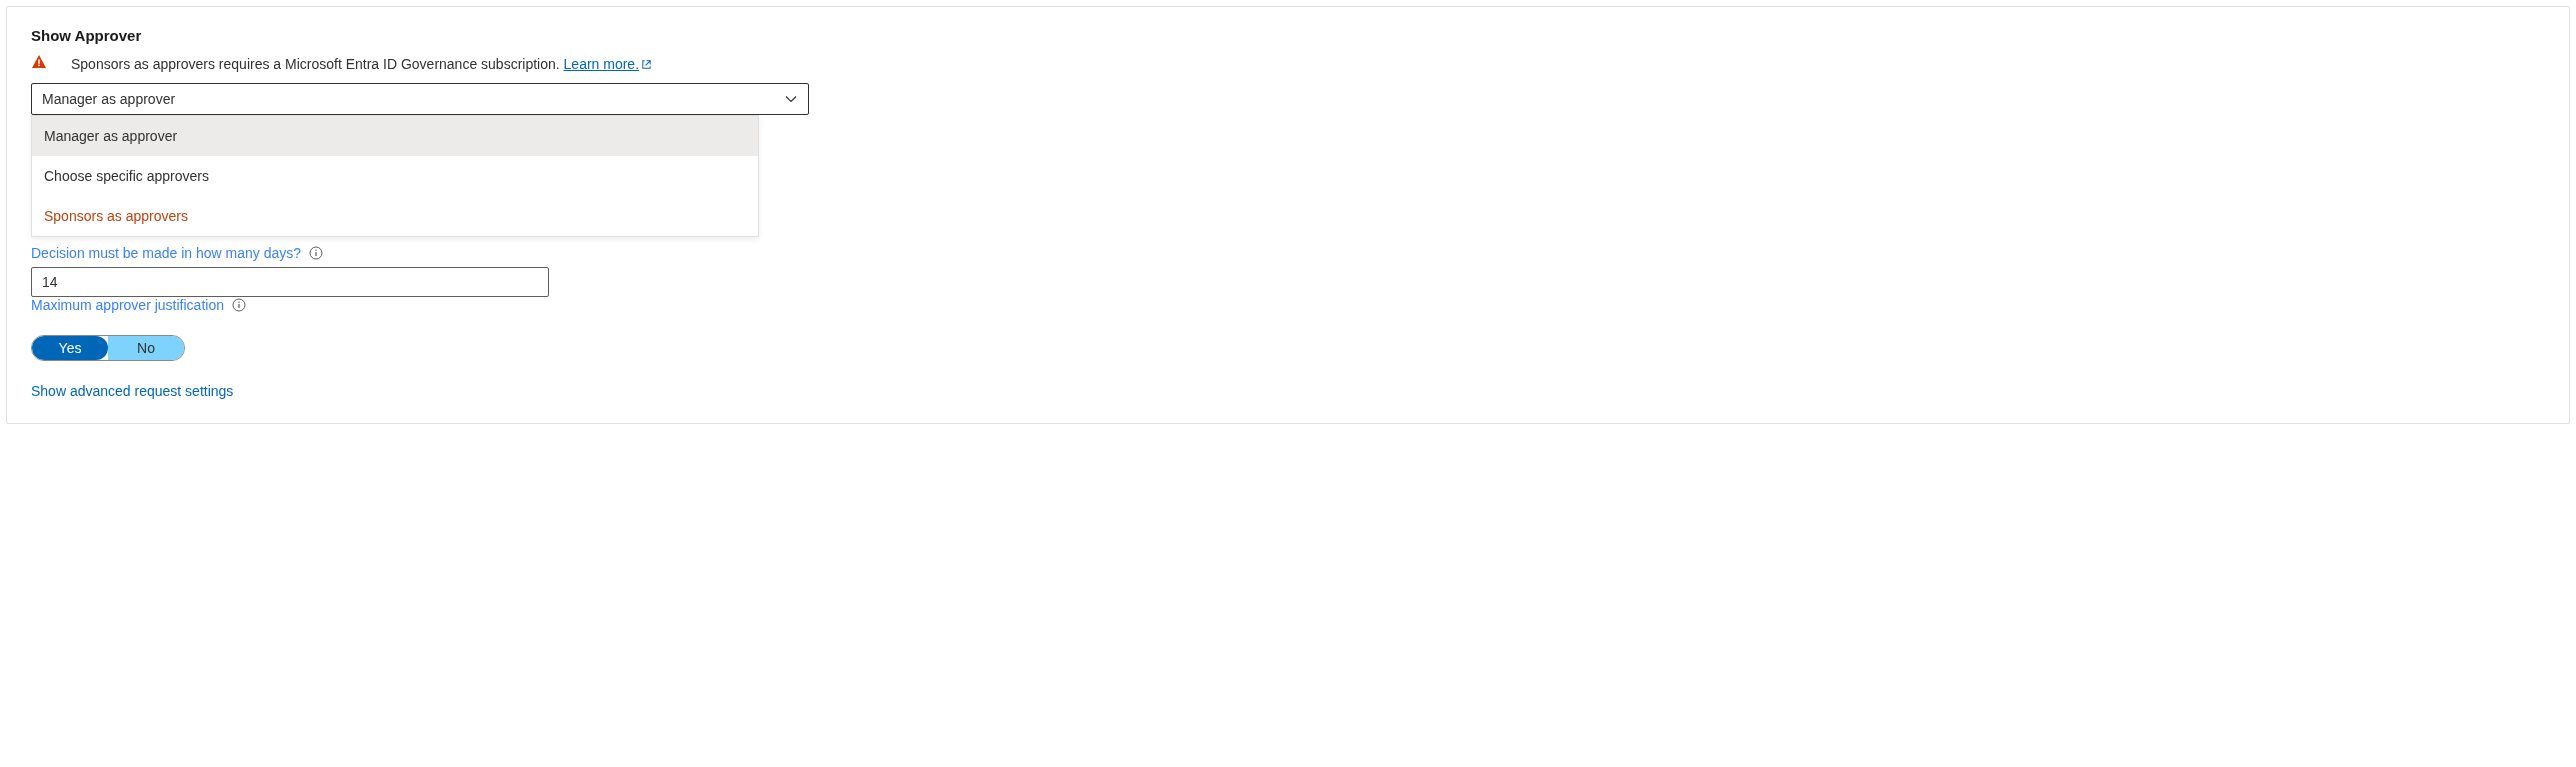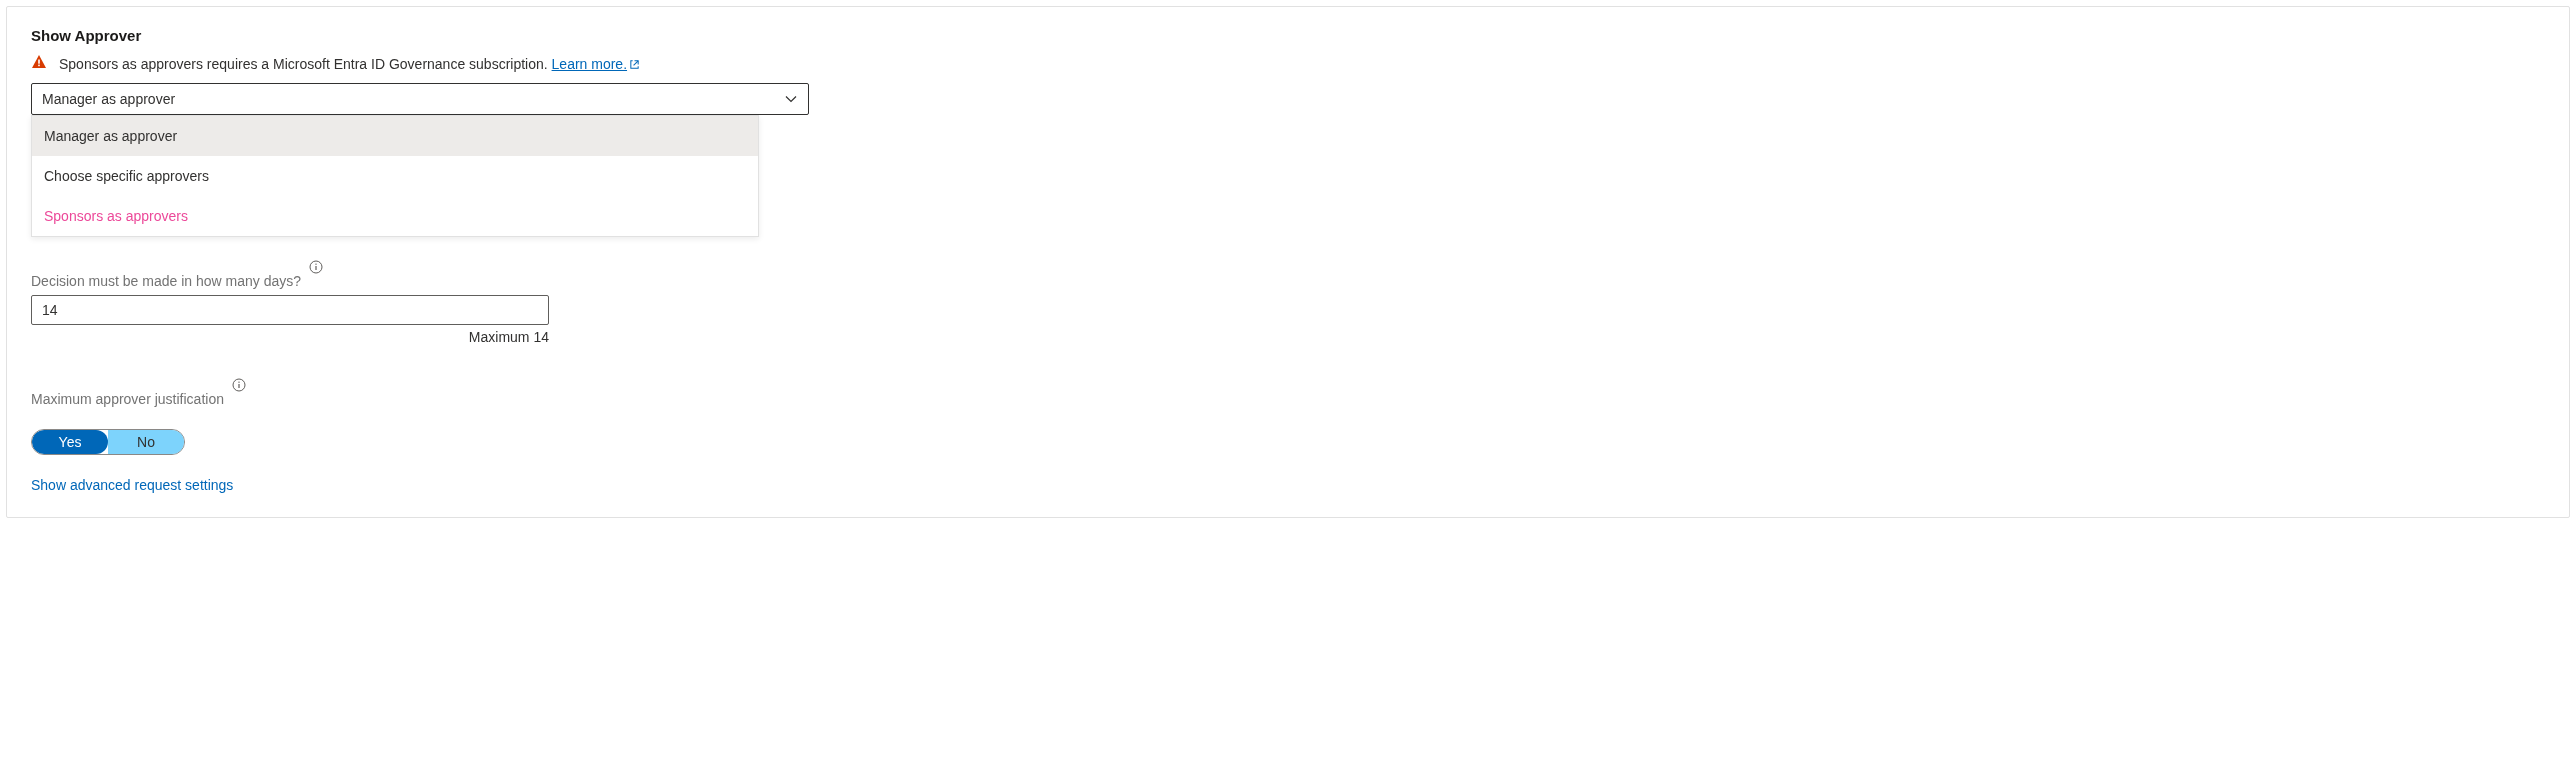--- a/index.html
+++ b/index.html
@@ -18,21 +18,21 @@
     }
     .section-title {
       font-weight: 600;
       font-size: 15px;
       color: #1b1a19;
       margin-bottom: 10px;
     }
     .info-row {
       display: flex;
       align-items: center;
-      gap: 12px;
+      gap: 24px;
       margin-bottom: 10px;
     }
     .warning-icon {
       width: 16px;
       height: 16px;
       flex-shrink: 0;
     }
     .info-text {
       font-size: 14px;
       color: #323130;
@@ -92,36 +92,35 @@
       display: flex;
       align-items: center;
       font-size: 14px;
       color: #323130;
       cursor: pointer;
     }
     .dropdown-item.selected {
       background: #edebe9;
     }
     .dropdown-item.disabled {
-      color: #ec4899;
+      color: #c2410c;
       cursor: default;
     }
     .spacer-after-dropdown {
       height: 130px;
     }
     .field-label-row {
       display: flex;
       align-items: center;
       gap: 8px;
       margin-bottom: 6px;
     }
     .field-label {
       font-size: 14px;
-      color: #737373;
-      margin-top: 28px;
+      color: #3b82f6;
     }
     .info-icon {
       width: 14px;
       height: 14px;
       flex-shrink: 0;
     }
     .text-input {
       width: 518px;
       height: 30px;
       border: 1px solid #605e5c;
@@ -214,21 +213,20 @@
 
   <div class="field-label-row">
     <span class="field-label">Decision must be made in how many days?</span>
     <svg class="info-icon" viewBox="0 0 14 14">
       <circle cx="7" cy="7" r="6" fill="none" stroke="#605e5c" stroke-width="1"></circle>
       <rect x="6.4" y="6" width="1.2" height="4" fill="#605e5c"></rect>
       <rect x="6.4" y="3.6" width="1.2" height="1.2" fill="#605e5c"></rect>
     </svg>
   </div>
   <input class="text-input" type="text" value="14" style="">
-  <div class="helper-row">Maximum 14</div>
 
   <div class="field-label-row">
     <span class="field-label">Maximum approver justification</span>
     <svg class="info-icon" viewBox="0 0 14 14">
       <circle cx="7" cy="7" r="6" fill="none" stroke="#605e5c" stroke-width="1"></circle>
       <rect x="6.4" y="6" width="1.2" height="4" fill="#605e5c"></rect>
       <rect x="6.4" y="3.6" width="1.2" height="1.2" fill="#605e5c"></rect>
     </svg>
   </div>
   <div class="toggle-group">

